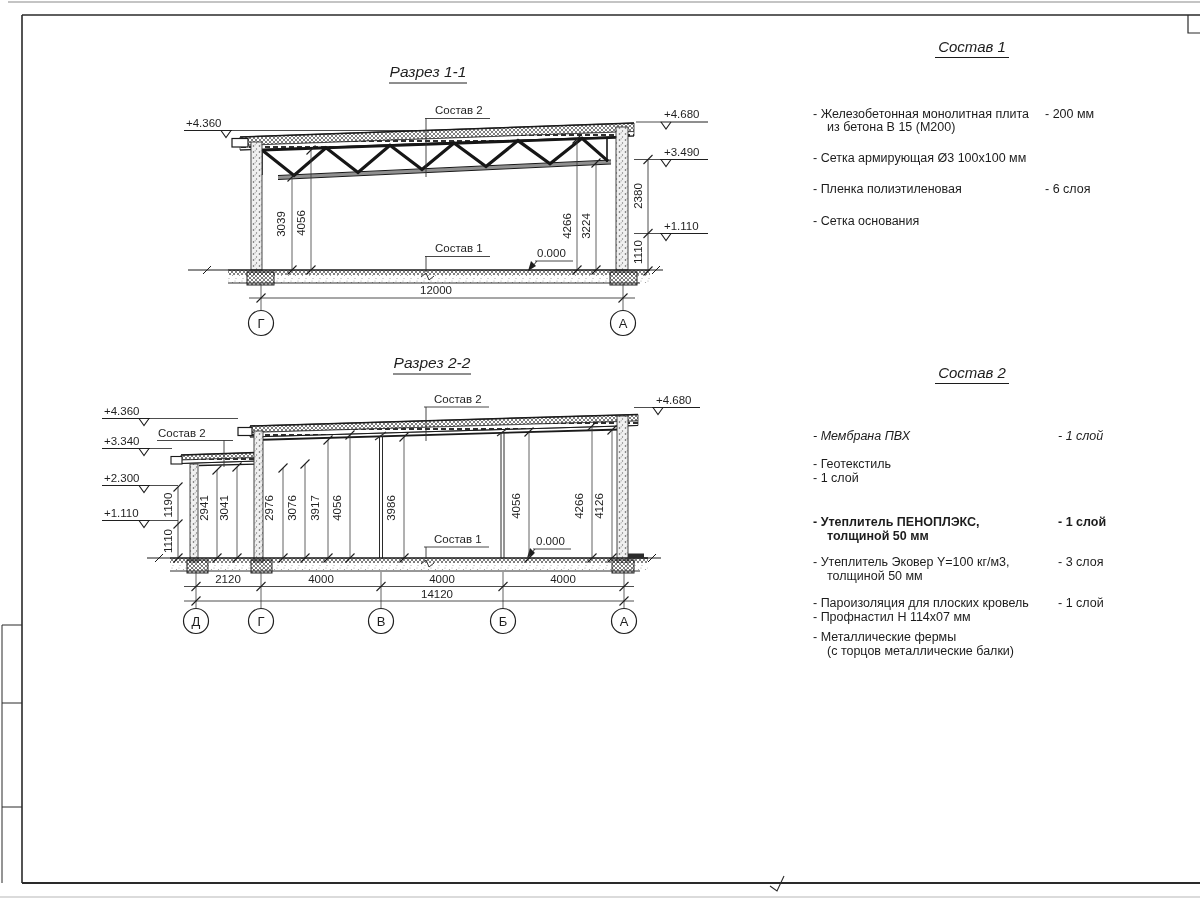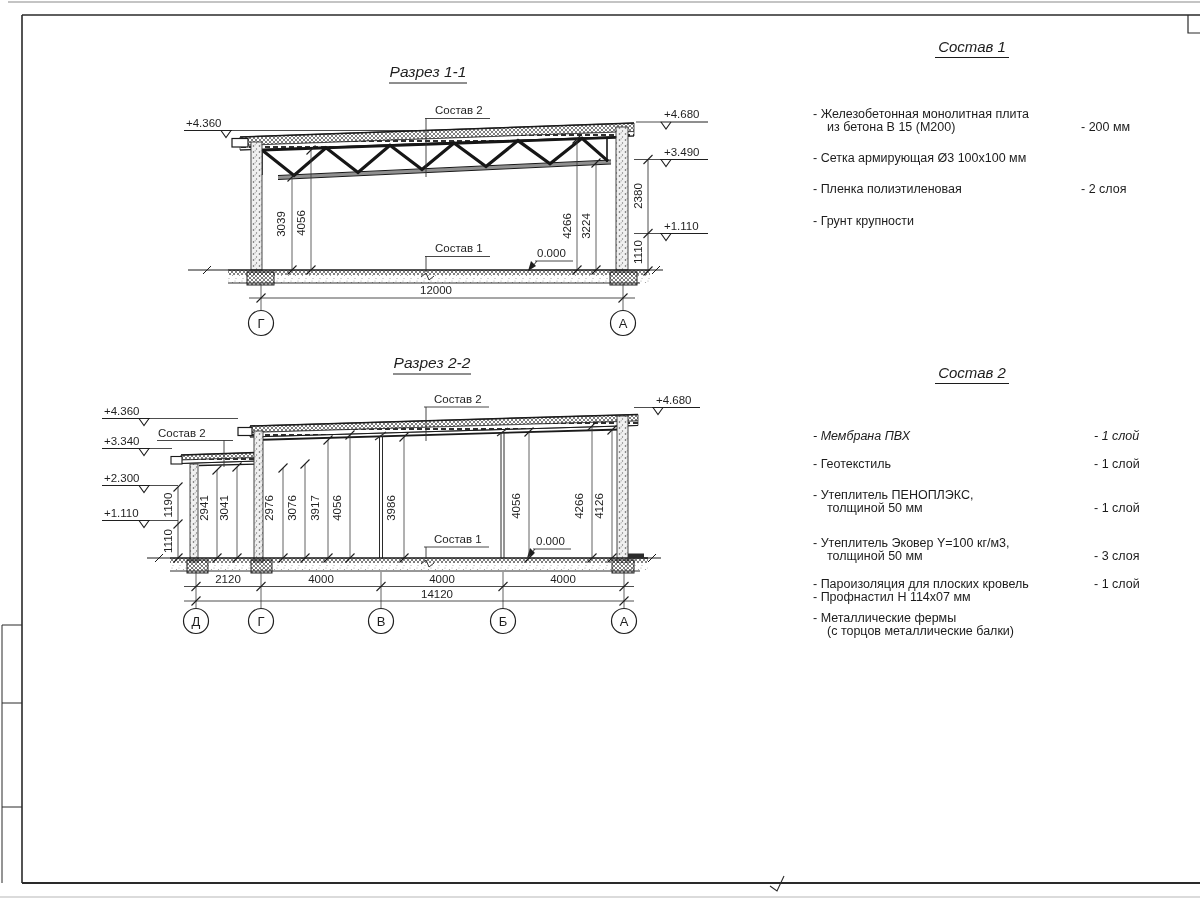--- a/index.html
+++ b/index.html
@@ -6,21 +6,21 @@
   .page{position:relative;width:1200px;height:900px;background:#ffffff;overflow:hidden;
         font-family:"Liberation Sans", sans-serif;color:#1f1f1f;}
   .page svg{position:absolute;left:0;top:0;}
   svg text{font-family:"Liberation Sans", sans-serif;fill:#1f1f1f;}
   .dimtxt{font-size:11.5px;}
   .axtxt{font-size:13px;}
   .ttl{font-size:15.5px;font-style:italic;}
   .list{position:absolute;width:318px;font-size:12.5px;line-height:13.5px;color:#1c1c1c;}
   .list-title{font-style:italic;font-size:15px;text-align:center;}
   .list-title span{border-bottom:1.2px solid #1c1c1c;padding:0 3px 2px;}
-  .item{display:flex;align-items:flex-end;gap:36px;}
+  .item{display:flex;align-items:flex-start;}
   .item .txt{flex:0 0 auto;}
   .s1col .txt{width:232px;}
   .s2col .txt{width:245px;}
   .item .l2{padding-left:14px;}
   .item .qty{white-space:nowrap;}
 </style>
 </head>
 <body>
 
 <div class="page">
@@ -402,44 +402,44 @@
   <div class="item" style="margin-bottom:18px;">
     <div class="txt">
           <div class="l1">- Сетка армирующая Ø3 100х100 мм</div>
         </div>
     <div class="qty"></div>
   </div>
   <div class="item" style="margin-bottom:18px;">
     <div class="txt">
           <div class="l1">- Пленка полиэтиленовая</div>
         </div>
-    <div class="qty">-  2 слоя</div>
+    <div class="qty">-  6 слоя</div>
   </div>
   <div class="item">
     <div class="txt">
-          <div class="l1">- Грунт крупности</div>
+          <div class="l1">- Сетка основания</div>
         </div>
   </div>
 </div>
 
 <div class="list s2col" style="left:813px;top:366px;">
   <div class="list-title" style="margin-bottom:50px;"><span>Состав 2</span></div>
   <div class="item" style="margin-bottom:15px;font-style:italic;">
     <div class="txt">
           <div class="l1">- Мембрана ПВХ</div>
         </div>
     <div class="qty">- 1 слой</div>
   </div>
-  <div class="item" style="margin-bottom:17px;">
+  <div class="item" style="margin-bottom:31px;flex-direction:column;">
     <div class="txt">
           <div class="l1">- Геотекстиль</div>
         </div>
     <div class="qty">- 1 слой</div>
   </div>
-  <div class="item" style="margin-bottom:21px;">
+  <div class="item" style="margin-bottom:13px;font-weight:bold;">
     <div class="txt">
           <div class="l1">- Утеплитель ПЕНОПЛЭКС,</div>
           <div class="l2">толщиной 50 мм</div>
         </div>
     <div class="qty">- 1 слой</div>
   </div>
   <div class="item" style="margin-bottom:14px;">
     <div class="txt">
           <div class="l1">- Утеплитель Эковер Y=100 кг/м3,</div>
           <div class="l2">толщиной 50 мм</div>

